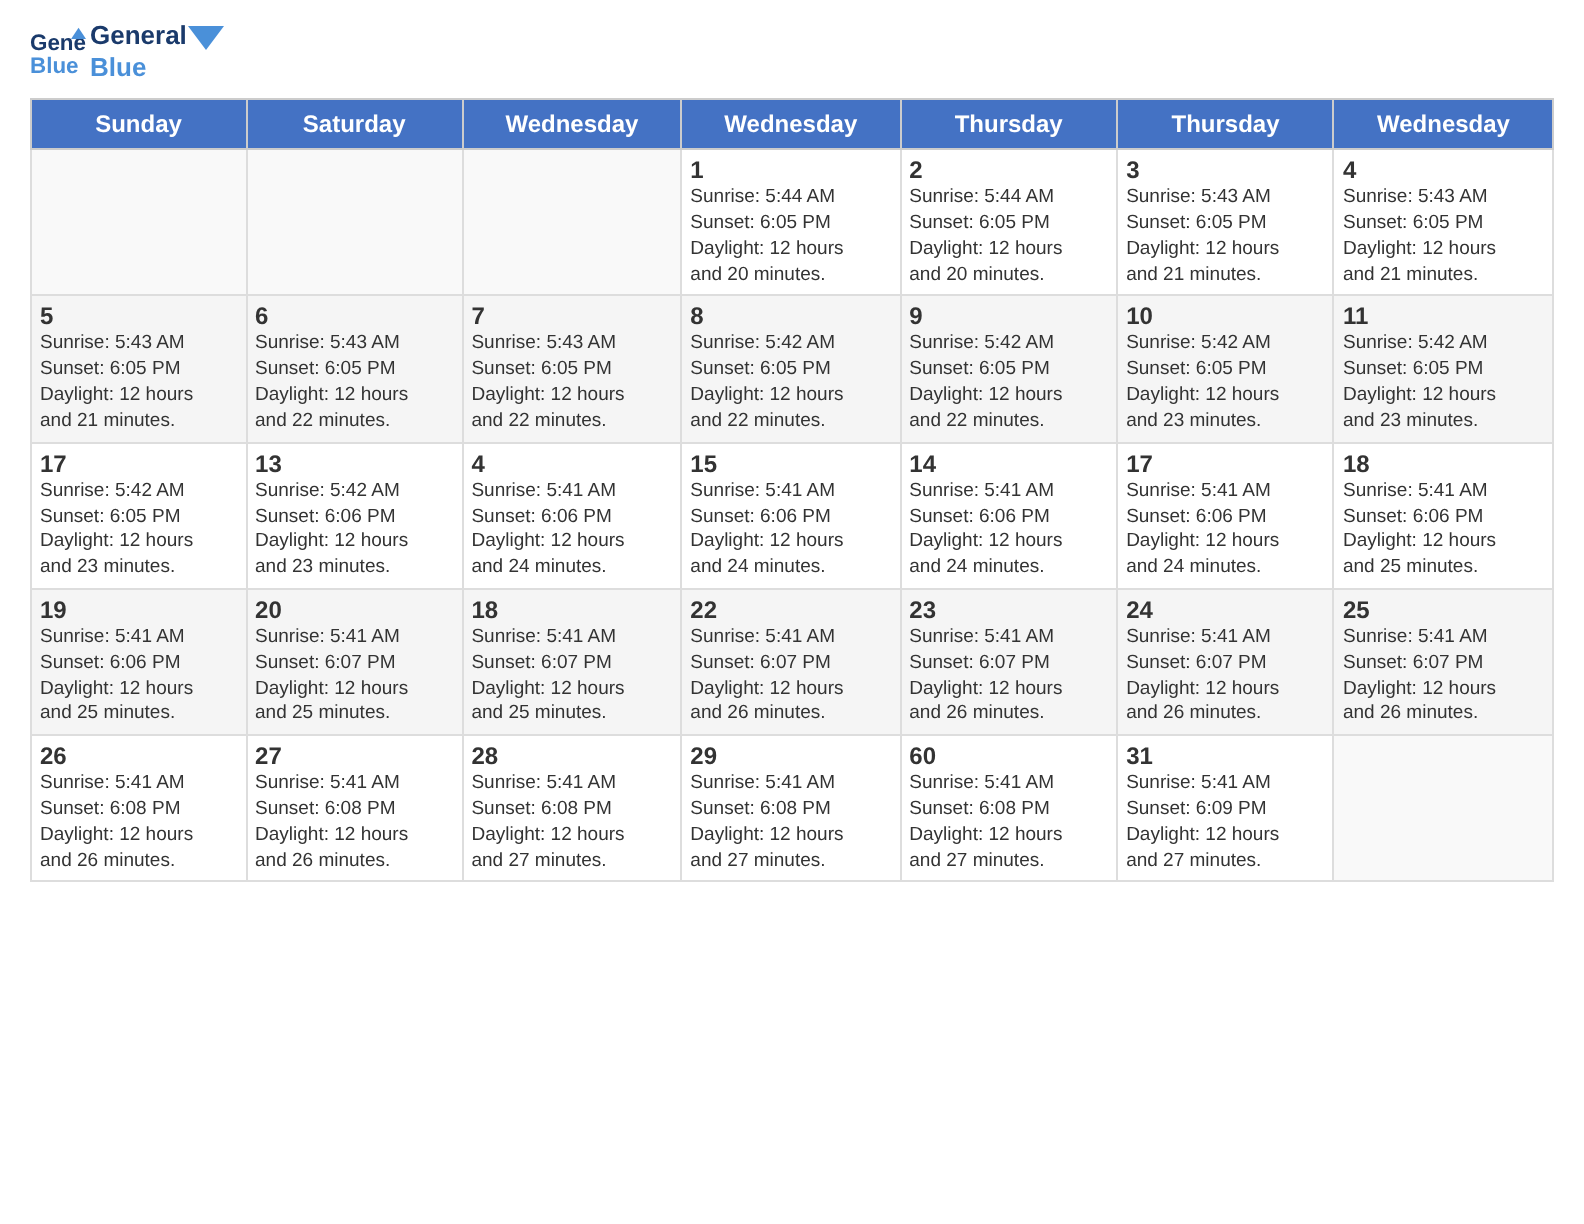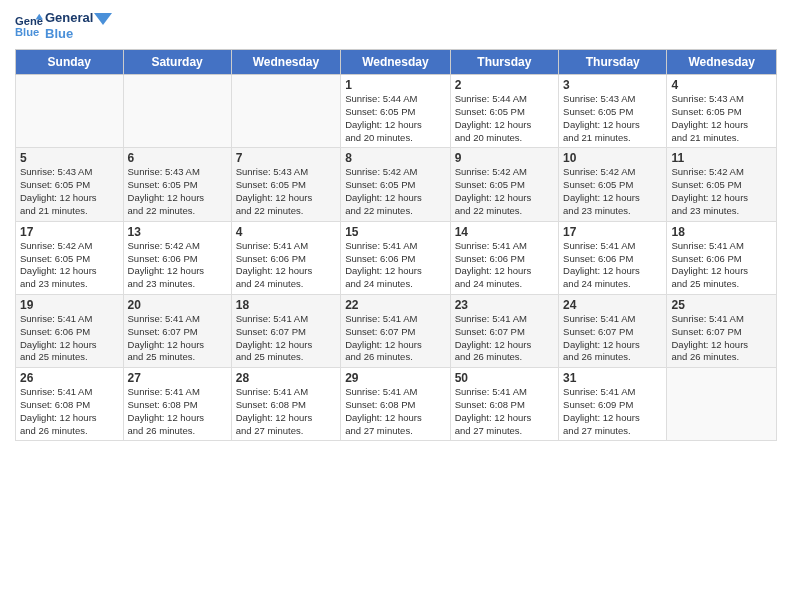--- a/index.html
+++ b/index.html
@@ -190,21 +190,21 @@
           </td>
           <td>
             <span class="day-num">28</span>
             <div class="day-info">Sunrise: 5:41 AM<br>Sunset: 6:08 PM<br>Daylight: 12 hours<br>and 27 minutes.</div>
           </td>
           <td>
             <span class="day-num">29</span>
             <div class="day-info">Sunrise: 5:41 AM<br>Sunset: 6:08 PM<br>Daylight: 12 hours<br>and 27 minutes.</div>
           </td>
           <td>
-            <span class="day-num">50</span>
+            <span class="day-num">60</span>
             <div class="day-info">Sunrise: 5:41 AM<br>Sunset: 6:08 PM<br>Daylight: 12 hours<br>and 27 minutes.</div>
           </td>
           <td>
             <span class="day-num">31</span>
             <div class="day-info">Sunrise: 5:41 AM<br>Sunset: 6:09 PM<br>Daylight: 12 hours<br>and 27 minutes.</div>
           </td>
           <td class="empty-cell"></td>
         </tr>
       </tbody>
   </table>

